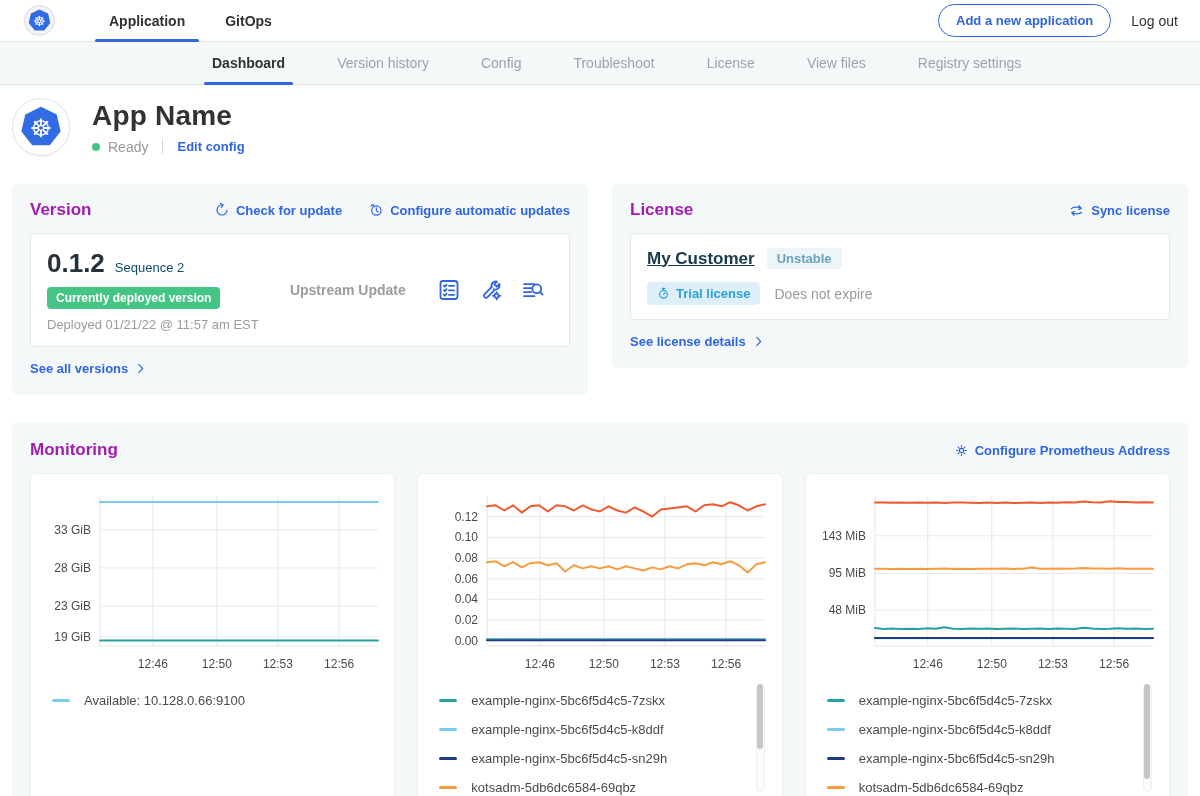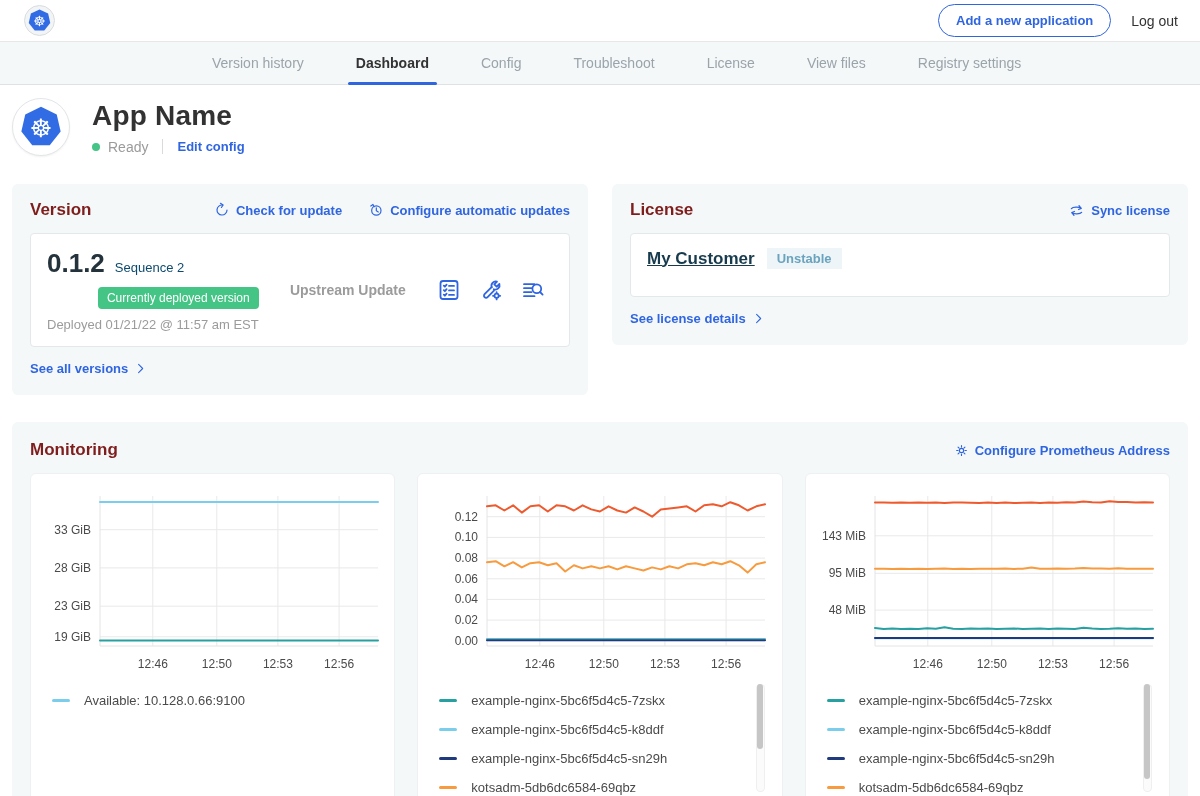--- a/index.html
+++ b/index.html
@@ -44,29 +44,29 @@
   .v-divider { width:1px; height:15px; background:#d7dbde; margin:0 6px; }
   .blue-link { font-size:13px; font-weight:700; color:#3065e0; cursor:pointer; text-decoration:none;
                display:inline-flex; align-items:center; gap:6px; white-space:nowrap; }
 
   
   .content { padding:0 12px; }
   .cards-row { display:flex; gap:24px; margin-top:8px; align-items:flex-start; }
   .card { background:#f4f8f9; border-radius:6px; padding:16px 18px 18px; }
   .half { flex:1 1 0; }
   .card-header { display:flex; justify-content:space-between; align-items:center; margin-bottom:13px; }
-  .card-header h2 { font-size:17px; font-weight:700; color:#7f1d1d; }
+  .card-header h2 { font-size:17px; font-weight:700; color:#a21caf; }
   .card-links { display:flex; align-items:center; gap:26px; }
   .inner-card { background:#fff; border:1px solid #e3e8ea; border-radius:4px; padding:14px 16px; }
 
-  .version-inner { display:flex; align-items:center; justify-content:space-between;text-align:right; }
+  .version-inner { display:flex; align-items:center; justify-content:space-between; }
   .v-num-row { display:flex; align-items:baseline; gap:10px; }
   .v-number { font-size:26px; font-weight:700; color:#24323c; }
   .v-seq { font-size:13px; color:#0c4a6e; }
-  .deployed-badge { display:inline-block; background:#44c485; color:#fff; font-size:12px; font-weight:400;
+  .deployed-badge { display:inline-block; background:#44c485; color:#fff; font-size:12px; font-weight:700;
                     padding:4px 9px; border-radius:4px; margin:8px 0 8px; }
   .deployed-at { font-size:13px; color:#9b9b9b; }
   .v-mid { font-size:14px; font-weight:700; color:#9b9b9b; }
   .v-icons { display:flex; align-items:center; gap:18px; padding-right:8px; }
   .v-icons .icon-btn { cursor:pointer; display:flex; }
   .see-link { margin-top:14px; display:inline-flex; }
 
   .cust-row { display:flex; align-items:center; gap:12px; margin-bottom:13px; }
   .customer-name { font-size:17px; font-weight:700; color:#173b4d;text-decoration:underline; }
   .channel-badge { background:#eef5f9; color:#6aa3bd; font-size:13px; font-weight:600;
@@ -99,30 +99,34 @@
 <div class="page">
 
   <header class="topnav">
     <div class="topnav-left">
       <div class="logo-circle">
         <svg width="23" height="23" viewBox="0 0 100 100">
           <polygon points="50,2 87.5,20.1 96.8,60.7 70.8,93.2 29.2,93.2 3.2,60.7 12.5,20.1" fill="#326ce5"></polygon>
           <text x="50" y="73" font-size="60" text-anchor="middle" fill="#ffffff" font-family="DejaVu Sans">☸</text>
         </svg>
       </div>
+      <nav class="topnav-tabs">
+        <a class="topnav-tab active">Application</a>
+        <a class="topnav-tab">GitOps</a>
+      </nav>
     </div>
     <div class="topnav-right">
       <button class="add-app-btn">Add a new application</button>
       <a class="logout">Log out</a>
     </div>
   </header>
 
   <nav class="subnav">
+    <span class="subnav-tab active">Dashboard</span>
     <span class="subnav-tab">Version history</span>
-    <span class="subnav-tab active">Dashboard</span>
     <span class="subnav-tab">Config</span>
     <span class="subnav-tab">Troubleshoot</span>
     <span class="subnav-tab">License</span>
     <span class="subnav-tab">View files</span>
     <span class="subnav-tab">Registry settings</span>
   </nav>
 
   <section class="app-header">
     <div class="app-avatar">
       <svg width="42" height="42" viewBox="0 0 100 100">
@@ -229,20 +233,32 @@
                 <path d="M19.2 14.6c-2 2.6-10.8 2.6-13.4.7"></path>
                 <polyline points="8.4 18.7 5.4 15.1 9.1 13.4"></polyline>
               </svg>
             <span>Sync license</span>
           </a>
         </div>
         <div class="inner-card">
           <div class="cust-row">
             <span class="customer-name">My Customer</span>
             <span class="channel-badge">Unstable</span>
+          </div>
+          <div class="lic-row2">
+            <span class="trial-badge">
+              <svg width="13" height="13" viewBox="0 0 24 24" fill="none" stroke="#2f9fd4" stroke-width="2.2" stroke-linecap="round">
+                  <circle cx="12" cy="13.5" r="7.2"></circle>
+                  <line x1="9.3" y1="2.6" x2="14.7" y2="2.6"></line>
+                  <line x1="12" y1="2.6" x2="12" y2="6.2"></line>
+                  <line x1="12" y1="13.5" x2="15" y2="10.6"></line>
+                </svg>
+              <span>Trial license</span>
+            </span>
+            <span class="expiry">Does not expire</span>
           </div>
         </div>
         <a class="blue-link see-link">
           <span>See license details</span>
           <svg class="stroke-ic thin" width="13" height="13" viewBox="0 0 24 24">
               <polyline points="8.5 4.5 16 12 8.5 19.5"></polyline>
             </svg>
         </a>
       </section>
     </div>

